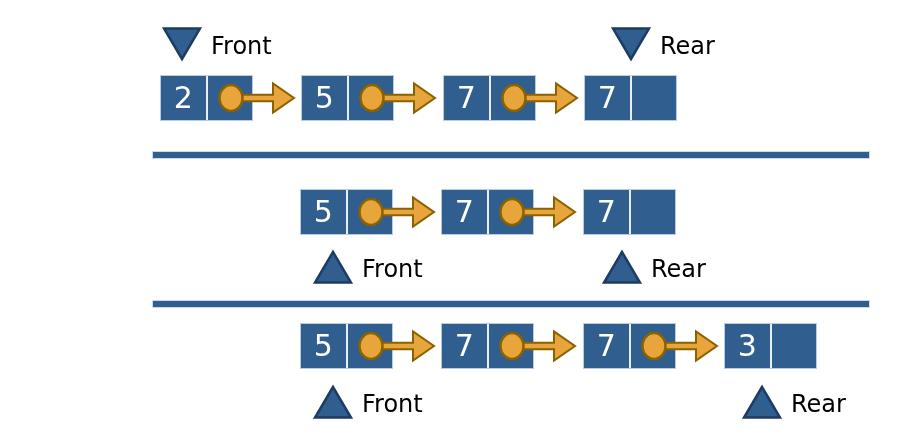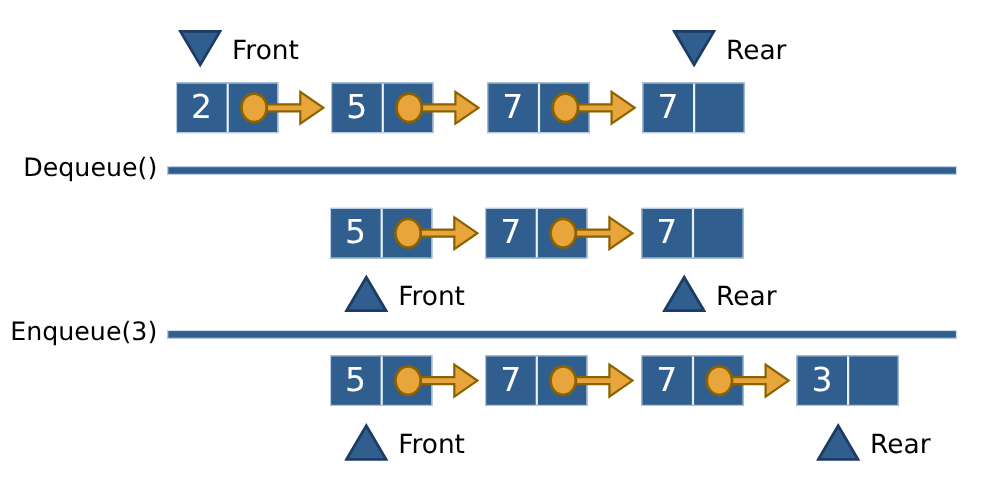--- a/index.html
+++ b/index.html
@@ -105,21 +105,20 @@
         <polygon points="2,2.5 38,2.5 20,33" fill="#305e8f" stroke="#1c3c63" stroke-width="2.5" stroke-linejoin="miter"></polygon>
       </svg>
       <span class="marker-label">Front</span>
     </div>
     <div class="marker" style="left: 611px; top: 26px;">
       <svg width="40" height="36" viewBox="0 0 40 36">
         <polygon points="2,2.5 38,2.5 20,33" fill="#305e8f" stroke="#1c3c63" stroke-width="2.5" stroke-linejoin="miter"></polygon>
       </svg>
       <span class="marker-label">Rear</span>
     </div>
-    <div class="op-label" style="top: 141px; color: rgb(0, 0, 0);">Dequeue()</div>
     <div class="op-line" style="top: 151px; left: 152px; width: 716px; background: rgb(48, 94, 143);"></div>
     <div class="node" style="left: 300px; top: 189px; background: rgb(48, 94, 143); border-color: rgb(184, 203, 224);">
       <div class="cell data">
         <span class="val" style="color: rgb(255, 255, 255);">5</span>
       </div>
       <div class="cell ptr" style="border-left-color: rgb(231, 238, 245);"></div>
     </div>
     <svg class="arrow-svg" width="80" height="46" viewBox="0 0 80 46" style="left: 357.5px; top: 189px;">
       <path d="M12 19.8 L55 19.8 L55 8.5 L76 23 L55 37.5 L55 26.2 L12 26.2 Z" fill="#e8a53c" stroke="#8a6200" stroke-width="2" stroke-linejoin="miter"></path>
       <ellipse cx="13" cy="23" rx="11.5" ry="13" fill="#e8a53c" stroke="#8a6200" stroke-width="2.5"></ellipse>
@@ -145,21 +144,20 @@
         <polygon points="20,3 2,33.5 38,33.5" fill="#305e8f" stroke="#1c3c63" stroke-width="2.5" stroke-linejoin="miter"></polygon>
       </svg>
       <span class="marker-label">Front</span>
     </div>
     <div class="marker" style="left: 602px; top: 249px;">
       <svg width="40" height="36" viewBox="0 0 40 36">
         <polygon points="20,3 2,33.5 38,33.5" fill="#305e8f" stroke="#1c3c63" stroke-width="2.5" stroke-linejoin="miter"></polygon>
       </svg>
       <span class="marker-label">Rear</span>
     </div>
-    <div class="op-label" style="top: 290px; color: rgb(0, 0, 0);">Enqueue(3)</div>
     <div class="op-line" style="top: 300px; left: 152px; width: 716px; background: rgb(48, 94, 143);"></div>
     <div class="node" style="left: 300px; top: 323px; background: rgb(48, 94, 143); border-color: rgb(184, 203, 224);">
       <div class="cell data">
         <span class="val" style="color: rgb(255, 255, 255);">5</span>
       </div>
       <div class="cell ptr" style="border-left-color: rgb(231, 238, 245);"></div>
     </div>
     <svg class="arrow-svg" width="80" height="46" viewBox="0 0 80 46" style="left: 357.5px; top: 323px;">
       <path d="M12 19.8 L55 19.8 L55 8.5 L76 23 L55 37.5 L55 26.2 L12 26.2 Z" fill="#e8a53c" stroke="#8a6200" stroke-width="2" stroke-linejoin="miter"></path>
       <ellipse cx="13" cy="23" rx="11.5" ry="13" fill="#e8a53c" stroke="#8a6200" stroke-width="2.5"></ellipse>

